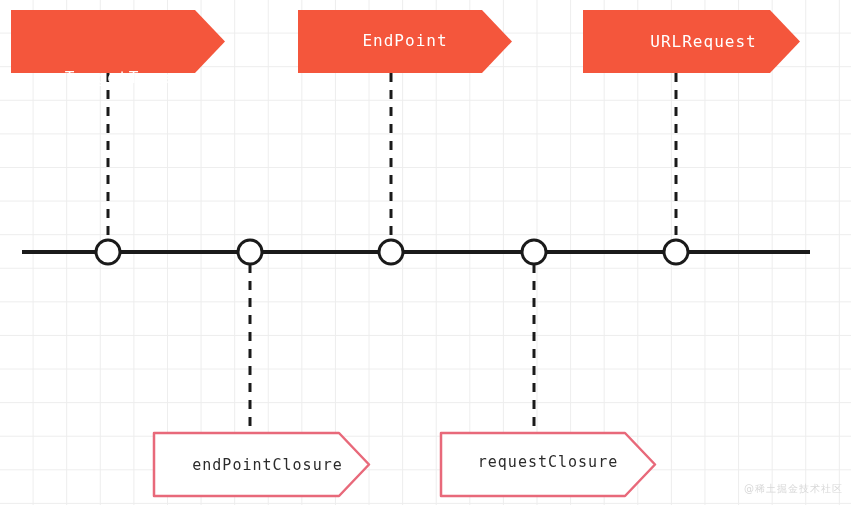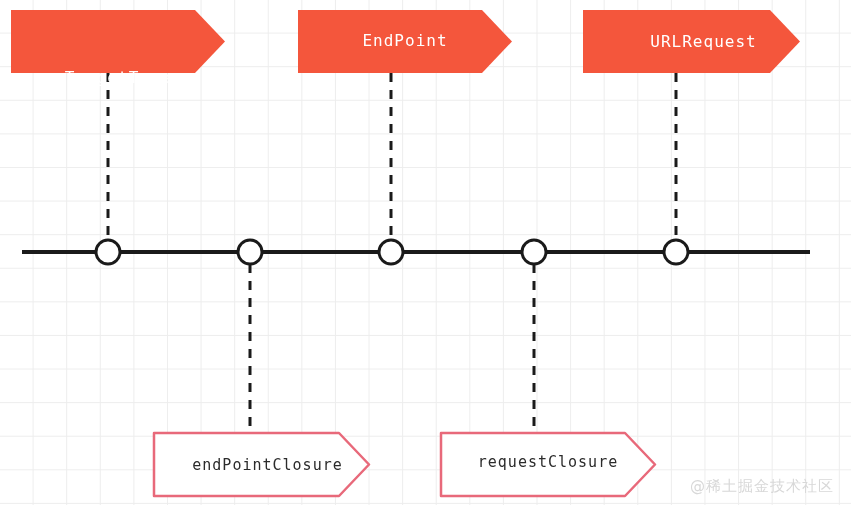--- a/index.html
+++ b/index.html
@@ -41,24 +41,24 @@
     color: #ffffff;
     font-weight: 400;
   }
   .bottom-label {
     font-size: 15px;
     color: #2b2b2b;
     font-weight: 400;
   }
   #watermark {
     position: absolute;
-    right: 17px;
+    right: 8px;
     bottom: 9px;
     font-family: "DejaVu Sans", "Liberation Sans", sans-serif;
-    font-size: 15px;
+    font-size: 10px;
     color: #d8d8d8;
     letter-spacing: 1px;
     white-space: nowrap;
     user-select: none;
   }
 </style>
 </head>
 <body>
 
 <div id="canvas">

